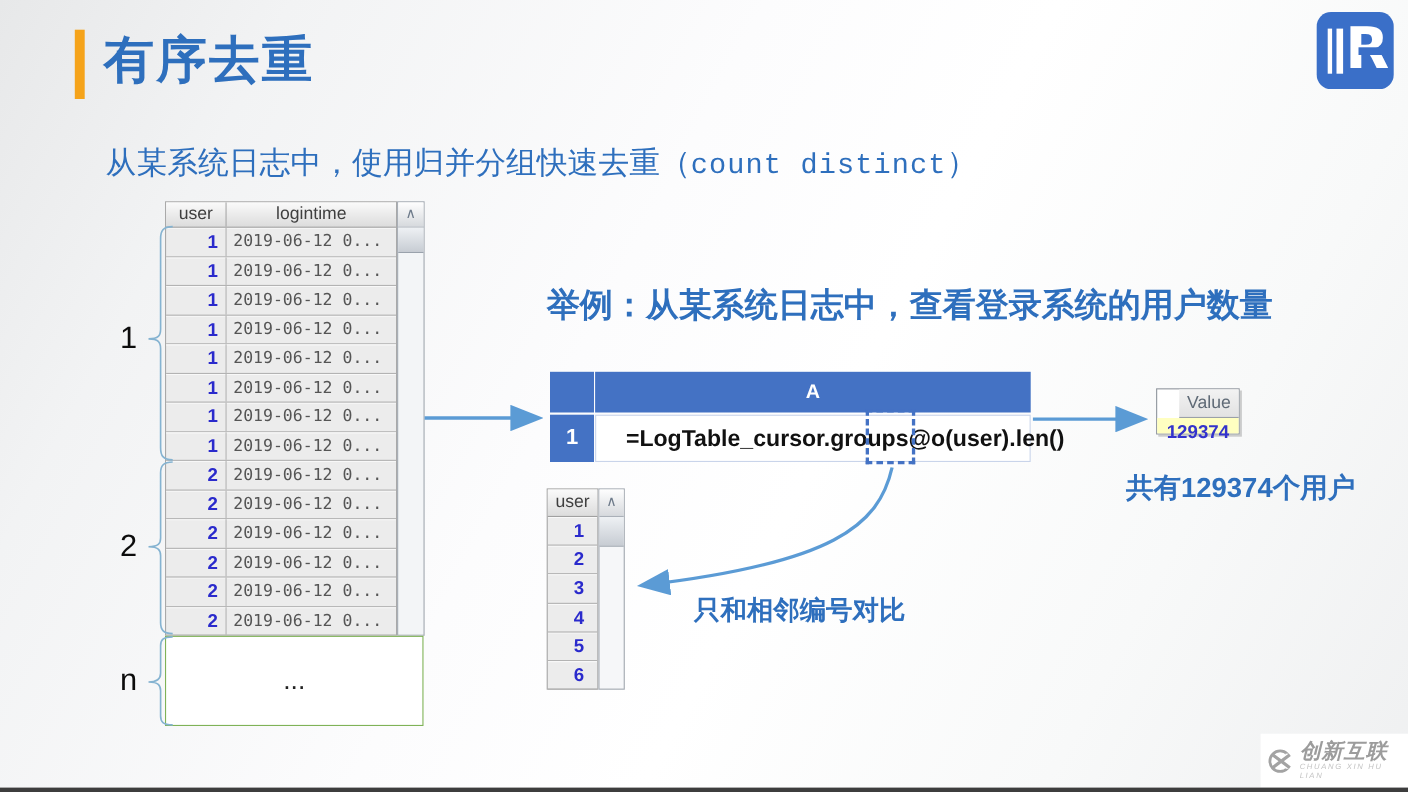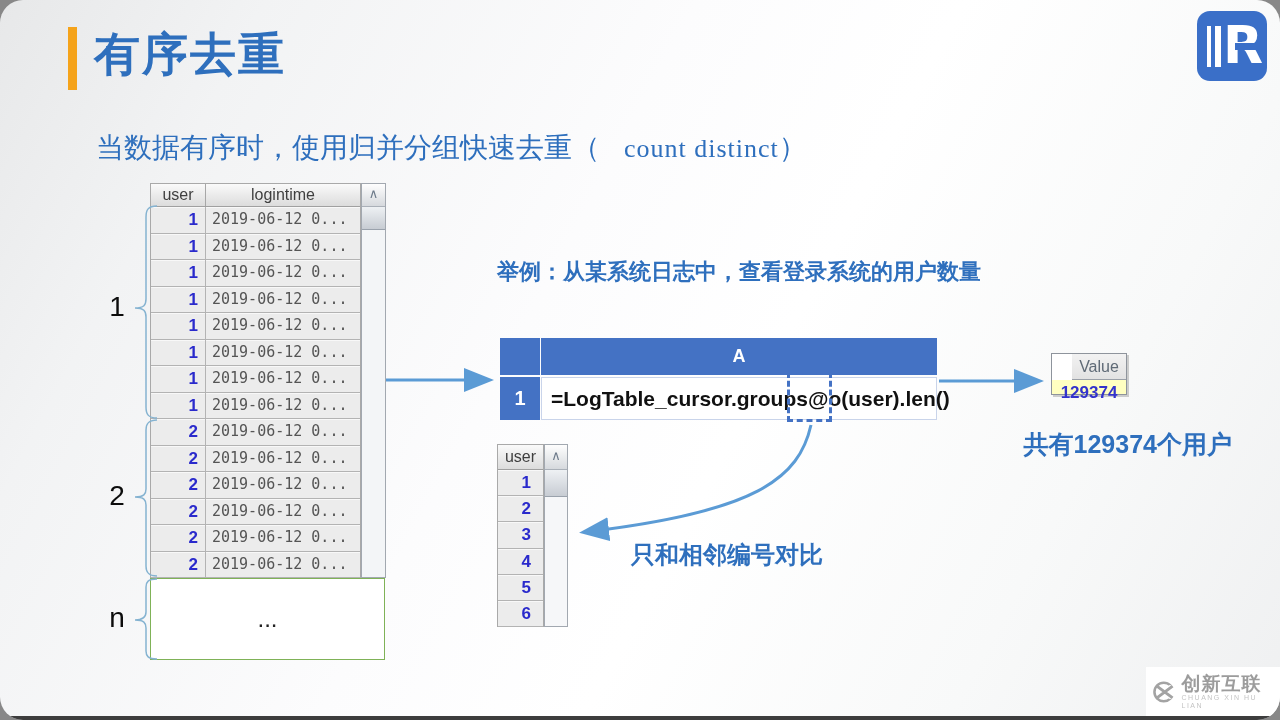--- a/index.html
+++ b/index.html
@@ -1,26 +1,25 @@
 <!DOCTYPE html>
 <html style="--accent-blue: #2e6fbd; --arrow-blue: #5b9bd5; --header-blue: #4472c4; --orange: #f5a31a; --value-bg: #ffffc1; --value-text: #3333cc; --user-num: #2a2acc; --green-border: #7fb257;"><head>
 <meta charset="utf-8">
 <style>
   html,body{margin:0;padding:0;background:#888;}
   .slide{
     position:relative;width:1280px;height:720px;overflow:hidden;
     font-family:"Liberation Sans",sans-serif;
     background:linear-gradient(118deg,#e7e8e9 0%,#f2f3f4 16%,#fcfcfd 42%,#ffffff 58%,#f8f9f9 80%,#eff0f1 100%);
-    border-radius:23px;
   }
   
   .title-bar{position:absolute;left:68px;top:27px;width:9px;height:63px;background:var(--orange,#f5a31a);}
   .page-title{position:absolute;left:94px;top:24px;font-size:46px;font-weight:bold;color:var(--accent-blue,#2e6fbd);letter-spacing:2px;}
   .subtitle{position:absolute;left:96px;top:129px;font-size:28px;font-weight:500;color:var(--accent-blue,#2e6fbd);white-space:nowrap;}
-  .subtitle .code{font-family:Liberation Serif, serif;font-size:26px;letter-spacing:1px;margin-left:24px;}
+  .subtitle .code{font-family:Liberation Mono, monospace;font-size:26px;letter-spacing:1px;}
   
   .logo{position:absolute;left:1197px;top:11px;width:70px;height:70px;background:#3a6fc8;border-radius:13px;}
   .logo-bar{position:absolute;top:15px;height:41px;background:#fff;}
   .logo-bar.b1{left:10px;width:4px;}
   .logo-bar.b2{left:18px;width:6px;}
   .logo-r{position:absolute;left:26px;top:4px;color:#fff;font-size:52px;font-weight:900;font-family:"DejaVu Sans",sans-serif;}
   .logo-slit{position:absolute;left:38px;top:32px;width:26px;height:7px;background:#3a6fc8;}
   
   .log-table{position:absolute;left:150px;top:183px;width:236px;height:395px;}
   .lt-cols{position:absolute;left:0;top:0;width:211px;height:395px;border:1px solid #a9a9a9;box-sizing:border-box;background:#ececec;}
@@ -31,63 +30,63 @@
   .lt-body{display:flex;flex-direction:column;height:371px;}
   .lt-row{flex:1;display:flex;border-bottom:1px solid #b3b3b3;box-shadow:inset 0 1px 0 #f8f8f8;box-sizing:border-box;}
   .lt-row .cu{width:55px;border-right:1px solid #b3b3b3;box-sizing:border-box;text-align:right;padding-right:7px;font-size:17px;font-weight:bold;color:var(--user-num,#2a2acc);line-height:25px;}
   .lt-row .ct{flex:1;font-family:"DejaVu Sans Mono",monospace;font-size:15px;color:#555;line-height:25px;padding-left:6px;white-space:nowrap;}
   .lt-scroll{position:absolute;right:0;top:0;width:25px;height:395px;background:#f3f5f7;border:1px solid #a2a8b0;box-sizing:border-box;}
   .scroll-up{height:22px;background:linear-gradient(#fefefe,#d6d9dd);border-bottom:1px solid #aab0b8;text-align:center;line-height:20px;font-size:13px;color:#6d7a8a;}
   .scroll-thumb{height:22px;background:linear-gradient(#eef1f4,#c7ccd3);border-bottom:1px solid #9aa2ac;}
   .ellipsis-box{position:absolute;left:150px;top:578px;width:235px;height:82px;background:#fff;border:1px solid var(--green-border,#7fb257);box-sizing:border-box;display:flex;align-items:center;justify-content:center;font-size:24px;color:#222;}
   .group-label{position:absolute;width:32px;text-align:center;font-size:28px;color:#0c0c0c;}
   
-  .example-caption{position:absolute;left:497px;top:257px;font-size:22px;font-weight:600;color:var(--accent-blue,#2e6fbd);white-space:nowrap;}
+  .example-caption{position:absolute;left:497px;top:257px;font-size:30px;font-weight:600;color:var(--accent-blue,#2e6fbd);white-space:nowrap;}
   .result-note{position:absolute;left:940px;top:428px;width:292px;text-align:right;font-size:25px;font-weight:600;color:var(--accent-blue,#2e6fbd);line-height:32px;}
   .compare-note{position:absolute;left:607px;top:539px;font-size:24px;font-weight:600;color:var(--accent-blue,#2e6fbd);white-space:nowrap;margin-left:24px;}
   
   .sheet{position:absolute;left:500px;top:338px;}
   .sheet .row1{display:flex;margin-bottom:2px;}
   .sheet .corner{width:40px;height:37px;background:var(--header-blue,#4472c4);margin-right:1px;}
   .sheet .colA{width:396px;height:37px;background:var(--header-blue,#4472c4);color:#fff;font-size:18px;font-weight:bold;text-align:center;line-height:37px;}
   .sheet .row2{display:flex;}
   .sheet .rownum{width:40px;height:43px;background:var(--header-blue,#4472c4);margin-right:1px;color:#fff;font-size:20px;font-weight:bold;text-align:center;line-height:43px;}
-  .sheet .formula{width:396px;height:43px;background:#fff;border:1px solid #c9d4ea;box-sizing:border-box;font-size:21px;font-weight:600;color:#111;line-height:41px;padding-left:9px;white-space:nowrap;}
+  .sheet .formula{width:396px;height:43px;background:#fff;border:1px solid #c9d4ea;box-sizing:border-box;font-size:21px;font-weight:600;color:#111;line-height:41px;padding-left:27px;white-space:nowrap;}
   .dash-box{position:absolute;left:787px;top:372px;width:45px;height:50px;border:3px dashed var(--header-blue,#4472c4);box-sizing:border-box;background:transparent;}
   
   .value-box{position:absolute;left:1051px;top:353px;width:74px;border:1px solid #8e949c;box-shadow:2px 2px 0 rgba(120,120,120,.35);background:#fff;}
   .value-head{height:25px;background:linear-gradient(#f2f2f2,#e2e2e2);border-bottom:1px solid #9aa0a8;text-align:center;line-height:25px;font-size:16px;color:#5f6a76;margin-left:20px;}
   .value-cell{height:14px;background:var(--value-bg,#ffffc1);text-align:center;line-height:26px;font-size:17px;font-weight:bold;color:var(--value-text,#3333cc);}
   
   .res-table{position:absolute;left:497px;top:444px;width:71px;height:183px;}
   .rt-col{position:absolute;left:0;top:0;width:47px;height:183px;border:1px solid #a9a9a9;box-sizing:border-box;background:#ececec;}
   .rt-header{height:24px;background:linear-gradient(#fafafa,#dcdcdc);border-bottom:1px solid #a0a0a0;text-align:center;line-height:24px;font-size:16px;color:#3f3f3f;}
   .rt-body{display:flex;flex-direction:column;height:157px;}
   .rt-row{flex:1;border-bottom:1px solid #b3b3b3;box-shadow:inset 0 1px 0 #f8f8f8;box-sizing:border-box;text-align:right;padding-right:12px;font-size:17px;font-weight:bold;color:var(--user-num,#2a2acc);line-height:25px;}
   .rt-scroll{position:absolute;right:0;top:0;width:24px;height:183px;background:#f6f7f9;border:1px solid #a2a8b0;box-sizing:border-box;}
   .rt-scroll .scroll-up{height:24px;line-height:22px;}
   .rt-scroll .scroll-thumb{height:26px;}
   
   .overlay{position:absolute;left:0;top:0;width:1280px;height:720px;pointer-events:none;}
   
   .bottom-strip{position:absolute;left:0;top:716px;width:1280px;height:4px;background:#3d3d3d;}
-  .watermark{position:absolute;left:1146px;top:667px;width:134px;height:49px;background:#fff;display:flex;align-items:center;padding-left:6px;box-sizing:border-box;}
+  .watermark{position:absolute;left:1146px;top:667px;width:134px;height:49px;background:#fff;display:flex;align-items:center;padding-left:6px;box-sizing:border-box;font-style:italic;}
   .wm-text{margin-left:4px;}
   .wm-name{font-size:19px;font-weight:bold;color:#9c9c9c;letter-spacing:1px;line-height:20px;}
   .wm-sub{font-size:7px;color:#c4c4c4;letter-spacing:1.5px;line-height:8px;}
 </style>
 </head>
 <body>
 
 <div class="slide">
 
   <div class="title-bar"></div>
   <div class="page-title">有序去重</div>
   <div class="subtitle">
-    <span>当数据有序时，使用归并分组快速去重（</span><span class="code">count distinct</span><span>）</span>
+    <span>从某系统日志中，使用归并分组快速去重（</span><span class="code">count distinct</span><span>）</span>
   </div>
 
   <div class="logo">
     <div class="logo-bar b1"></div>
     <div class="logo-bar b2"></div>
     <div class="logo-r">R</div>
     <div class="logo-slit"></div>
   </div>
 
   <div class="log-table">

